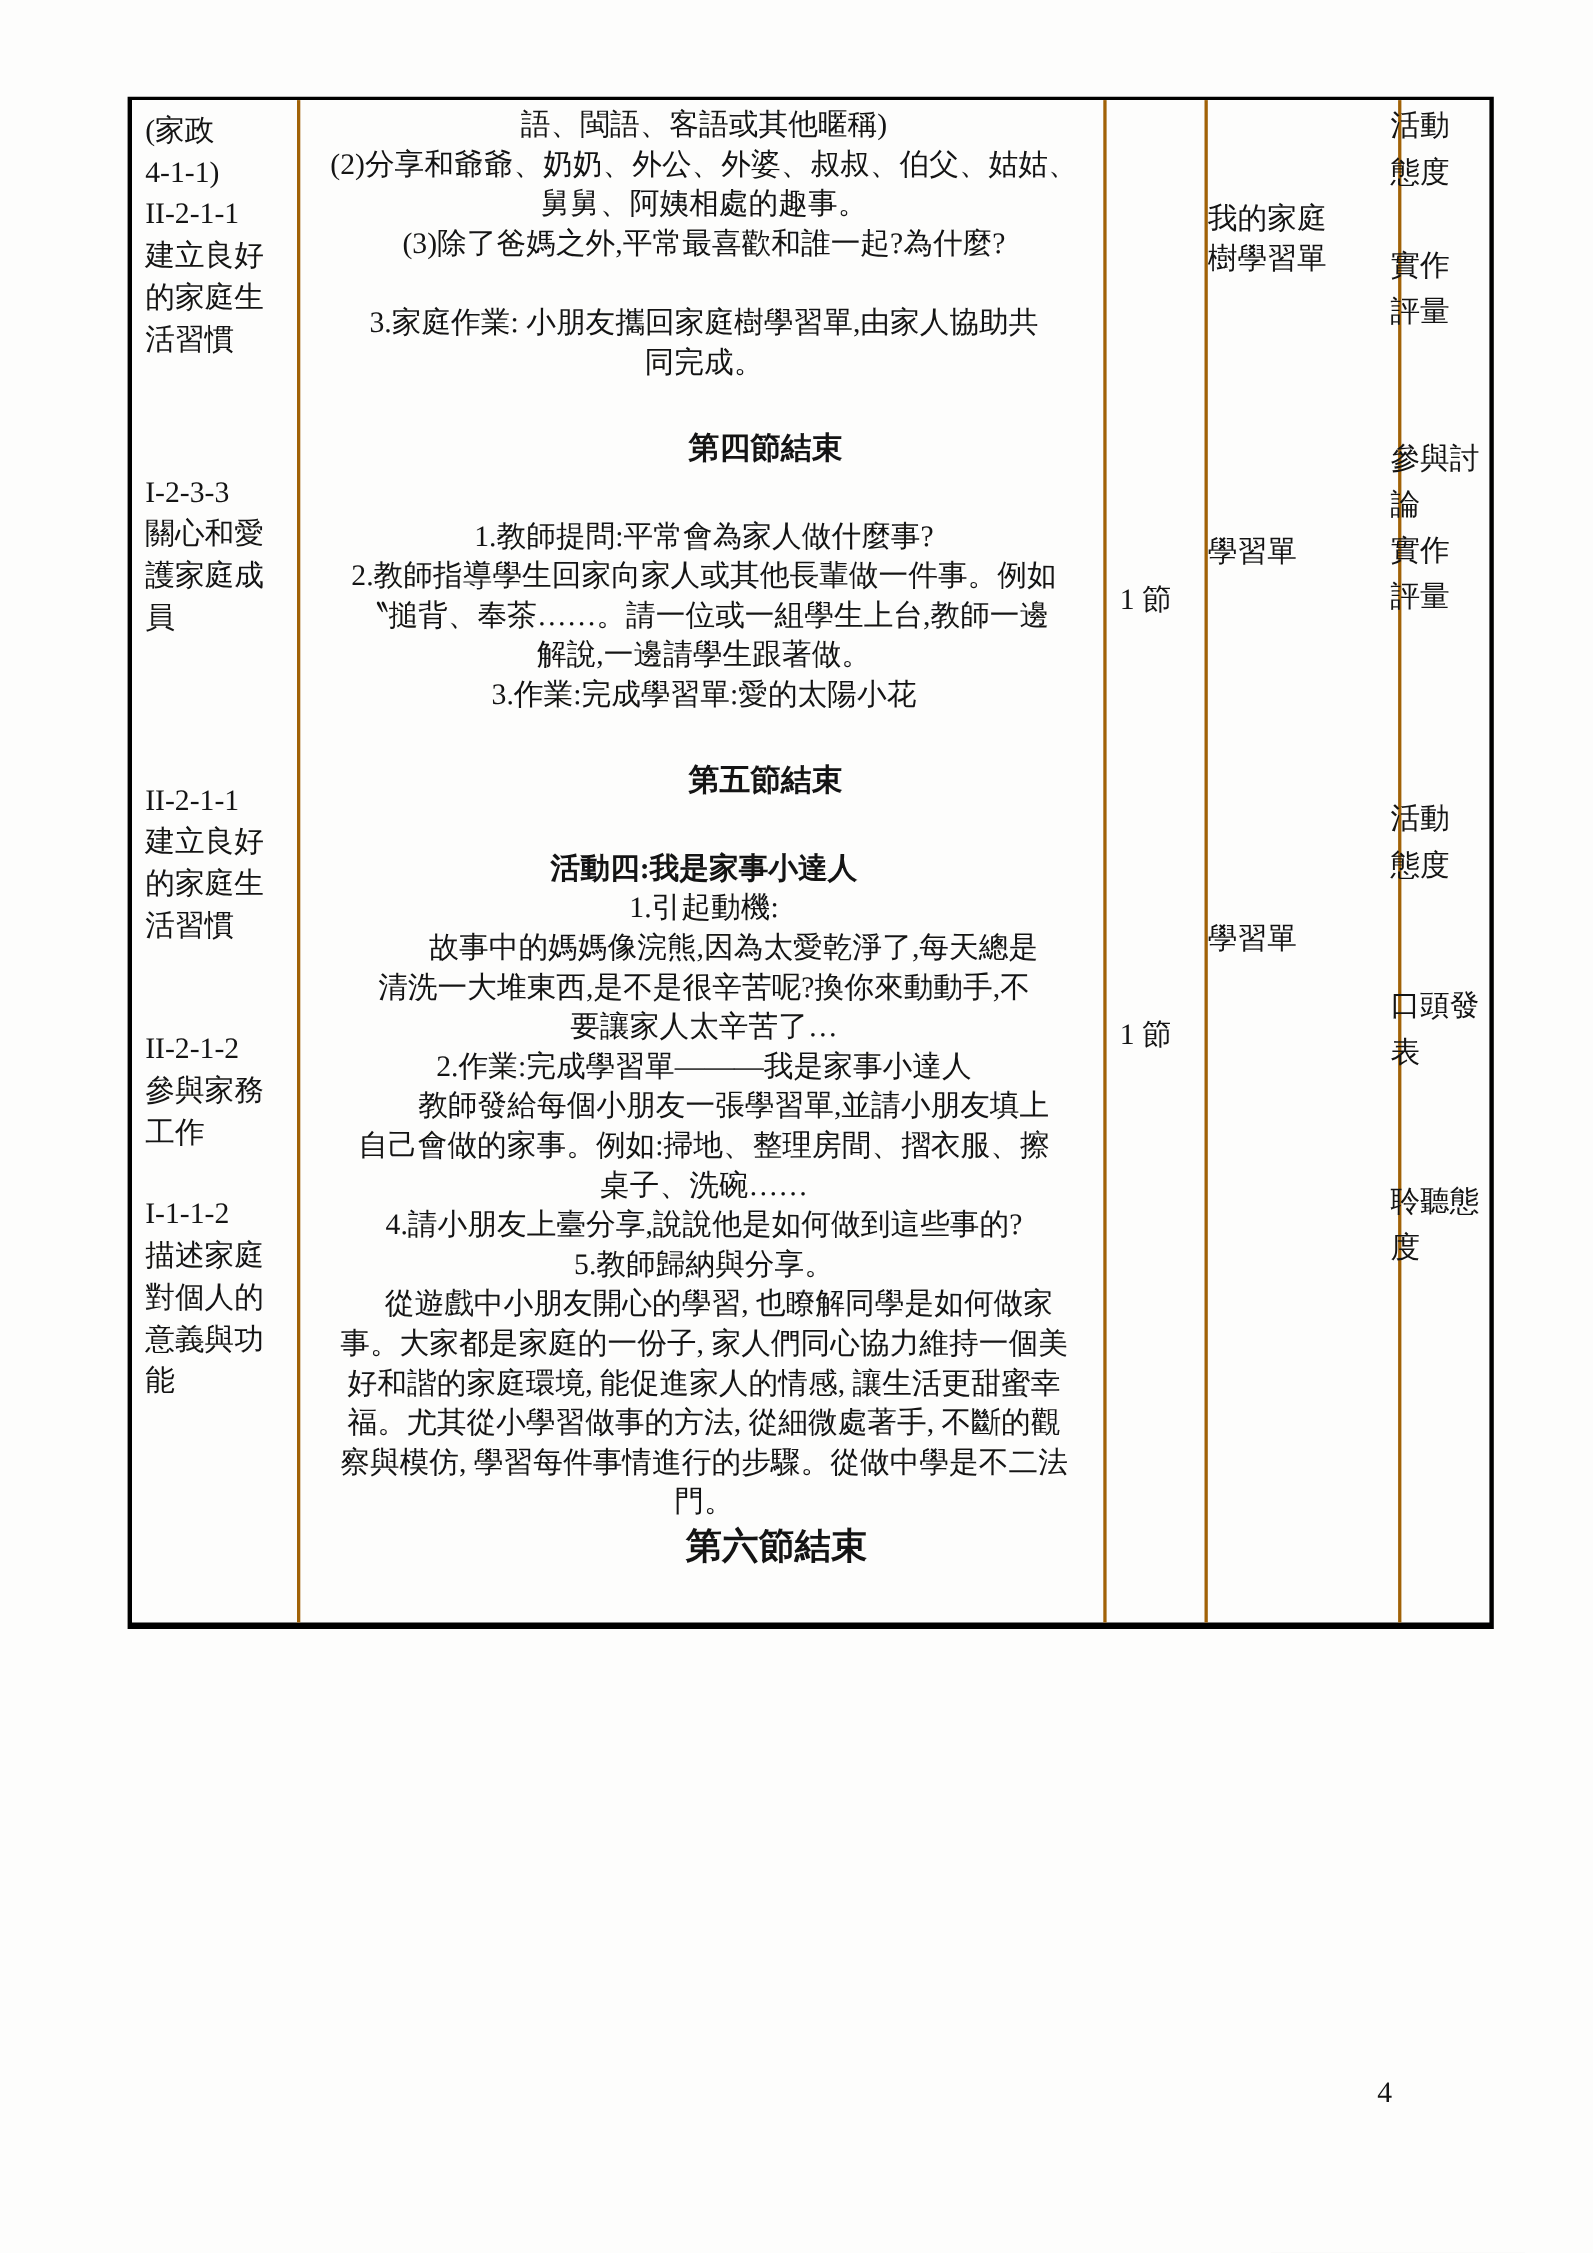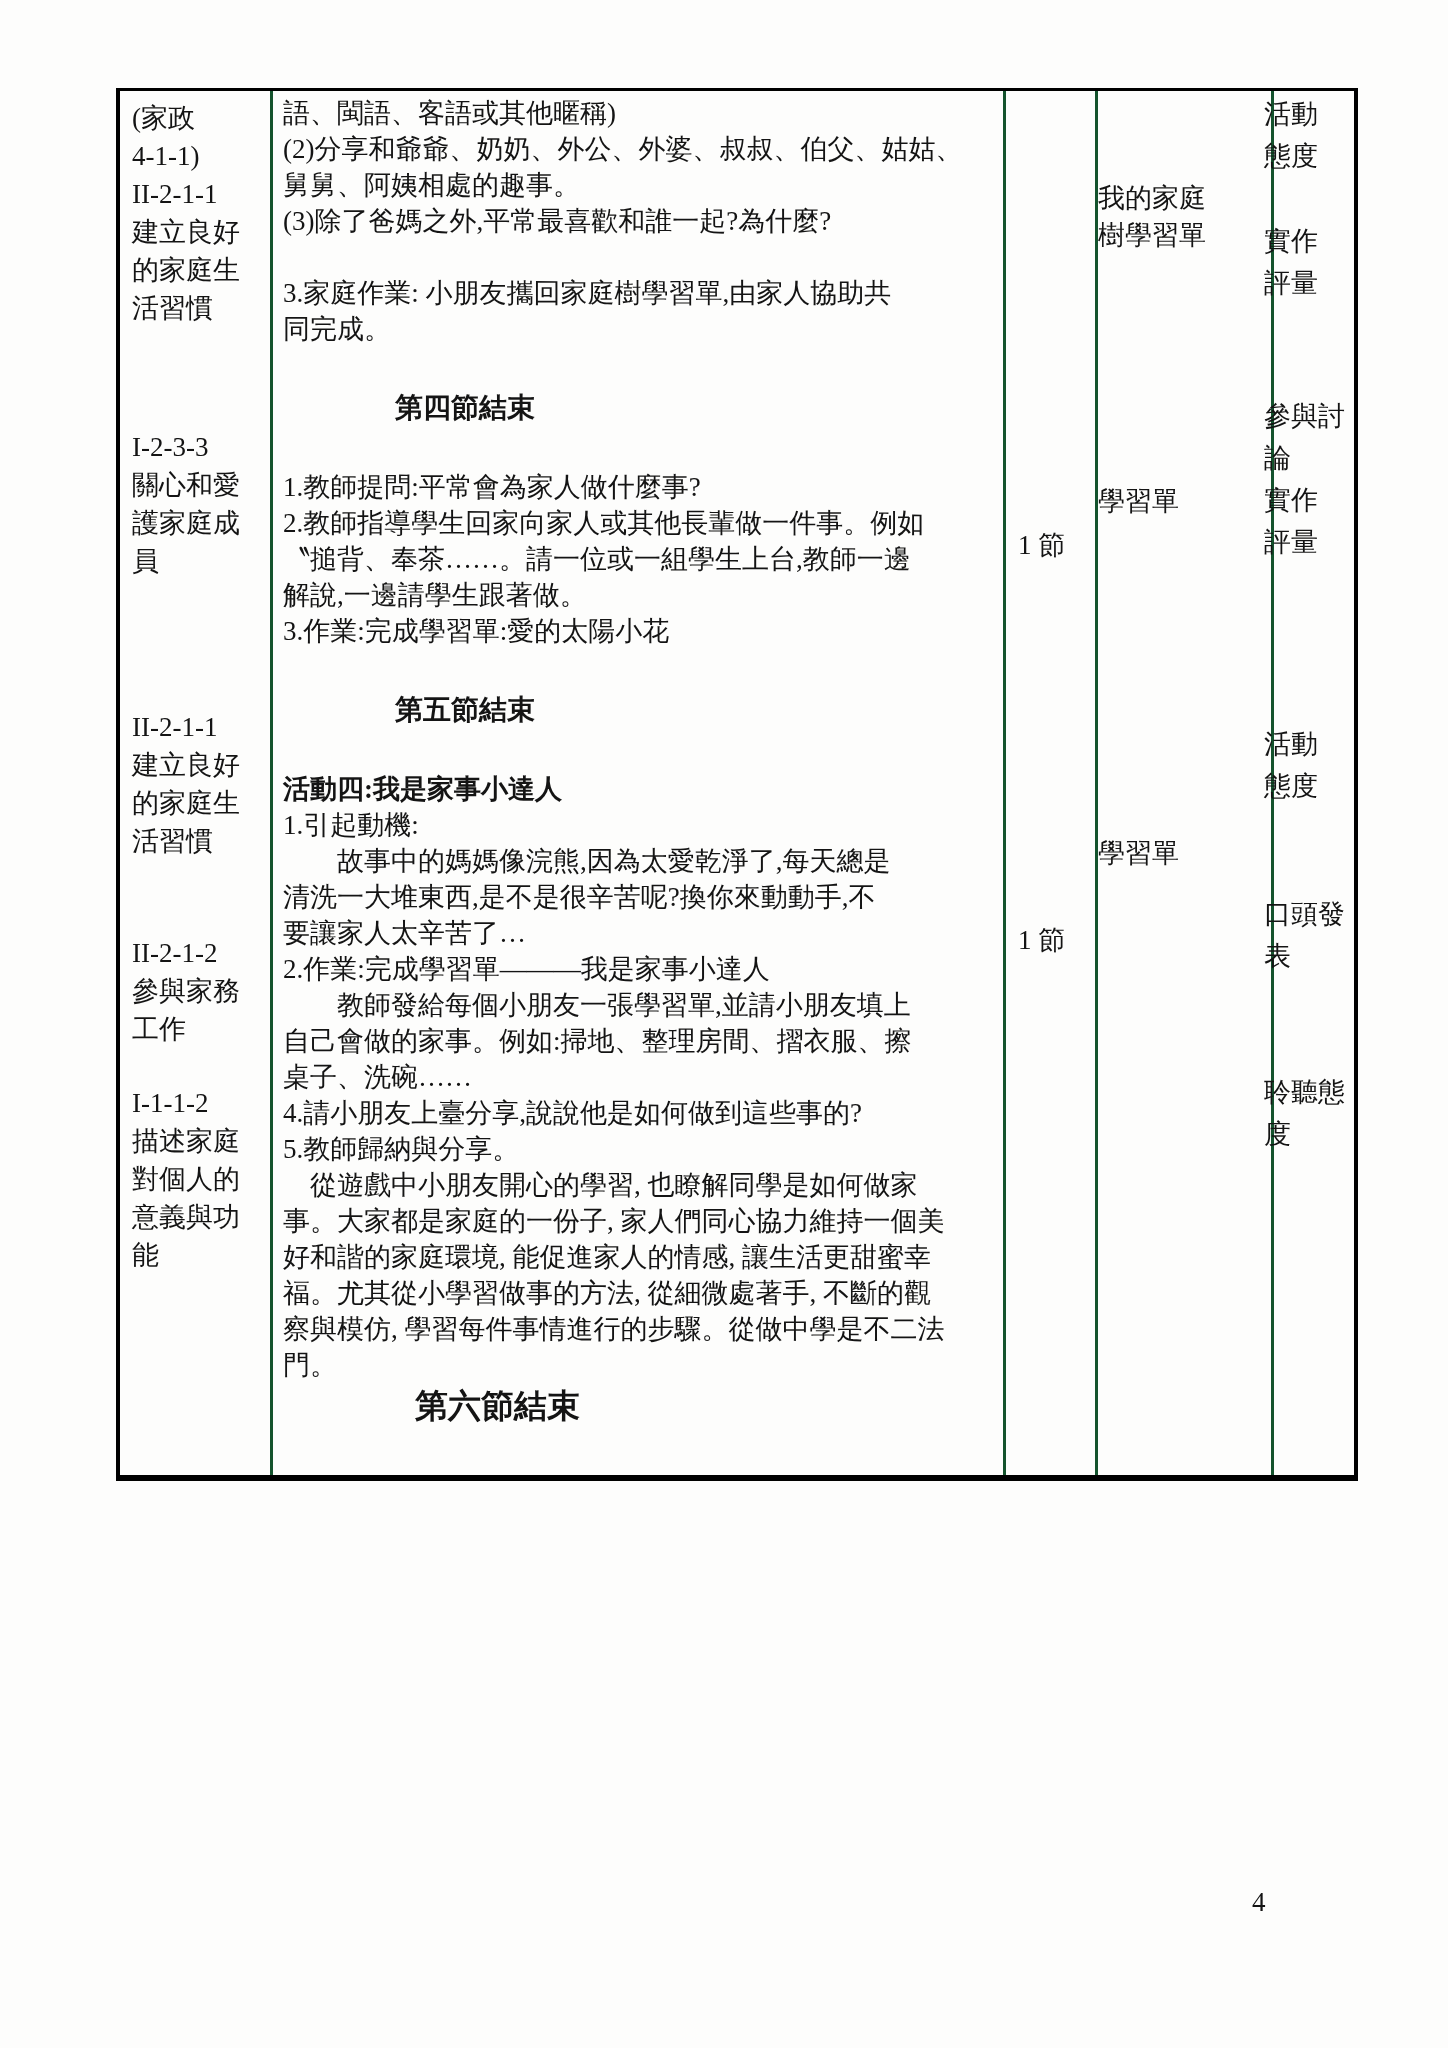--- a/index.html
+++ b/index.html
@@ -16,34 +16,34 @@
     position:absolute;left:116px;top:88px;
     width:1242px;height:1393px;
     border-style:solid;border-color:#000;
     border-width:3px 4px 6px 4px;
     box-sizing:border-box;
   }
   .col{
     position:absolute;top:0;height:100%;
     box-sizing:border-box;
   }
-  .col.rule{border-right:3px solid #14532d;}
+  .col.rule{border-right:3px solid #a16207;}
   .c1{left:0;width:153px;}
   .c2{left:153px;width:733px;}
   .c3{left:886px;width:92px;}
   .c4{left:966px;width:188px;}
   .c5{left:1130px;width:104px;}
   .blk{position:absolute;left:0;right:0;}
   
   .l{
     height:36px;line-height:36px;font-size:27px;
     white-space:pre;overflow:visible;
   }
   .c1 .l{padding-left:12px;height:38px;line-height:38px;}
-  .c2-lines{padding:4px 6px 0 10px;}
+  .c2-lines{padding:4px 6px 0 10px;text-align:center;}
   .c2 .l.hd{height:50px;line-height:50px;font-weight:bold;font-size:28px;}
   .c2 .l.b{font-weight:bold;}
   .c2 .l.lg{height:46px;line-height:46px;font-weight:bold;font-size:33px;}
   .c3 .l{padding-left:12px;}
   .c4 .l{padding-left:12px;height:37px;line-height:37px;}
   .c5 .l{padding-left:14px;height:42px;line-height:42px;}
   .page-number{
     position:absolute;left:1252px;top:1884px;
     font-size:27px;line-height:36px;
   }

